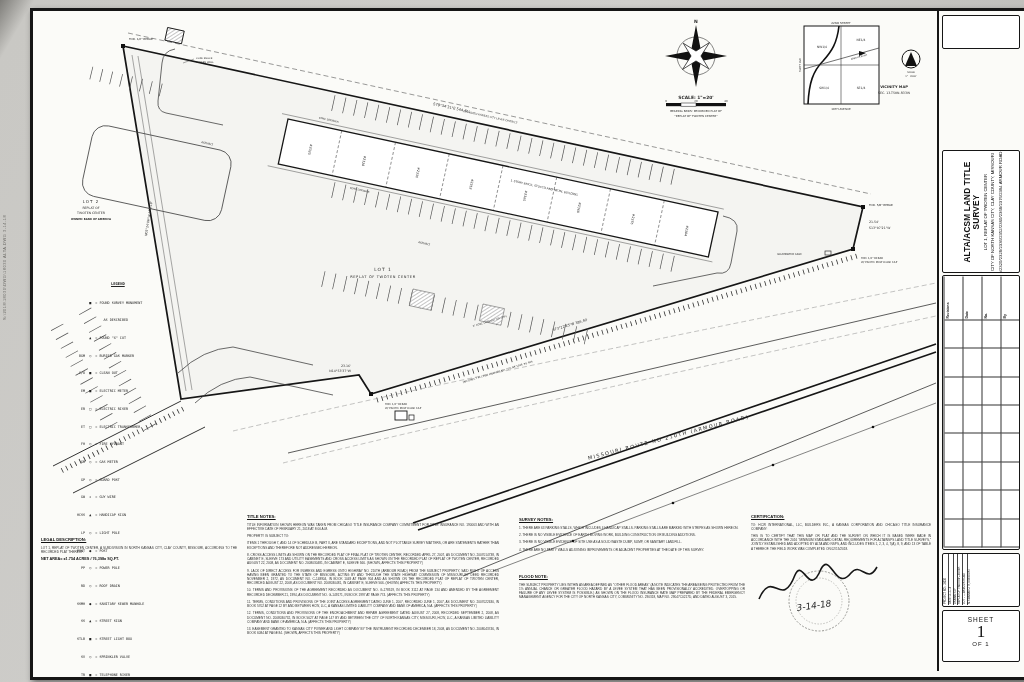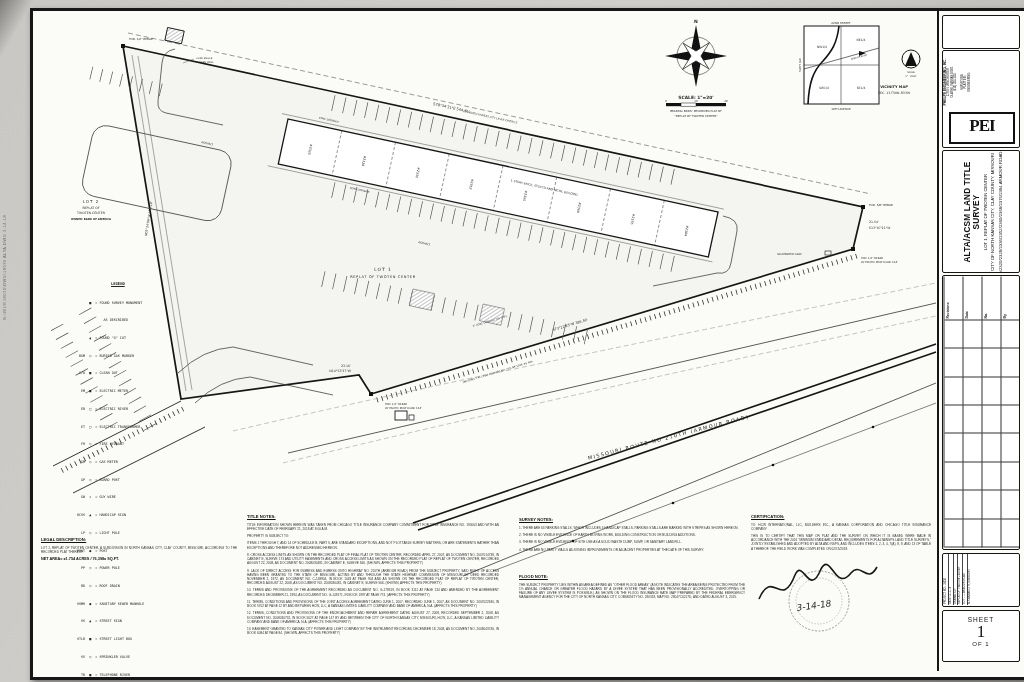--- a/index.html
+++ b/index.html
@@ -293,32 +293,20 @@
 
     <div class="noteblock" style="left:718px;top:503px;width:180px;">
       <h4>CERTIFICATION:</h4>
       <p>TO:  HCW INTERNATIONAL, LLC, BUILDERS INC., A KANSAS CORPORATION AND CHICAGO TITLE INSURANCE COMPANY:</p>
       <p>THIS IS TO CERTIFY THAT THIS MAP OR PLAT AND THE SURVEY ON WHICH IT IS BASED WERE MADE IN ACCORDANCE WITH THE 2016 "MINIMUM STANDARD DETAIL REQUIREMENTS FOR ALTA/NSPS LAND TITLE SURVEYS," JOINTLY ESTABLISHED AND ADOPTED BY ALTA AND NSPS, AND INCLUDES ITEMS 1, 2, 3, 4, 7(A), 8, 9, AND 13 OF TABLE A THEREOF.  THE FIELD WORK WAS COMPLETED ON 02/15/2018.</p>
     </div>
 
     <div class="titleblock">
       <div class="tb-box" style="top:4px;height:32px;"></div>
 
-      <div class="tb-box" style="top:39px;height:96px;">
-        <div class="rot" style="left:7px;top:-7px;width:62px;height:76px;text-align:center;">
-          <div class="firmname">PHELPS ENGINEERING, INC.</div>
-          <div class="firmline">1270 N. WINCHESTER</div>
-          <div class="firmline">OLATHE, KANSAS 66061</div>
-          <div class="firmline">(913) 393-1155</div>
-          <div class="firmline" style="margin-top:3px;">SURVEYING</div>
-          <div class="firmline">PLATTING</div>
-          <div class="firmline">ENGINEERING</div>
-        </div>
-        <div class="pei">PEI</div>
-      </div>
 
       <div class="tb-box" style="top:139px;height:121px;">
         <div class="rot" style="left:-21.5px;top:21.5px;width:121px;height:78px;display:flex;flex-direction:column;justify-content:center;gap:2px;">
           <div class="tb-title-main">ALTA/ACSM LAND TITLE SURVEY</div>
           <div class="tb-sub">LOT 1, REPLAT OF TWOTEN CENTER</div>
           <div class="tb-sub">CITY OF NORTH KANSAS CITY, CLAY COUNTY, MISSOURI</div>
           <div class="tb-sub">#2320/2328/2336/2352/2360/2368/2376/2384 ARMOUR ROAD</div>
         </div>
       </div>
 

